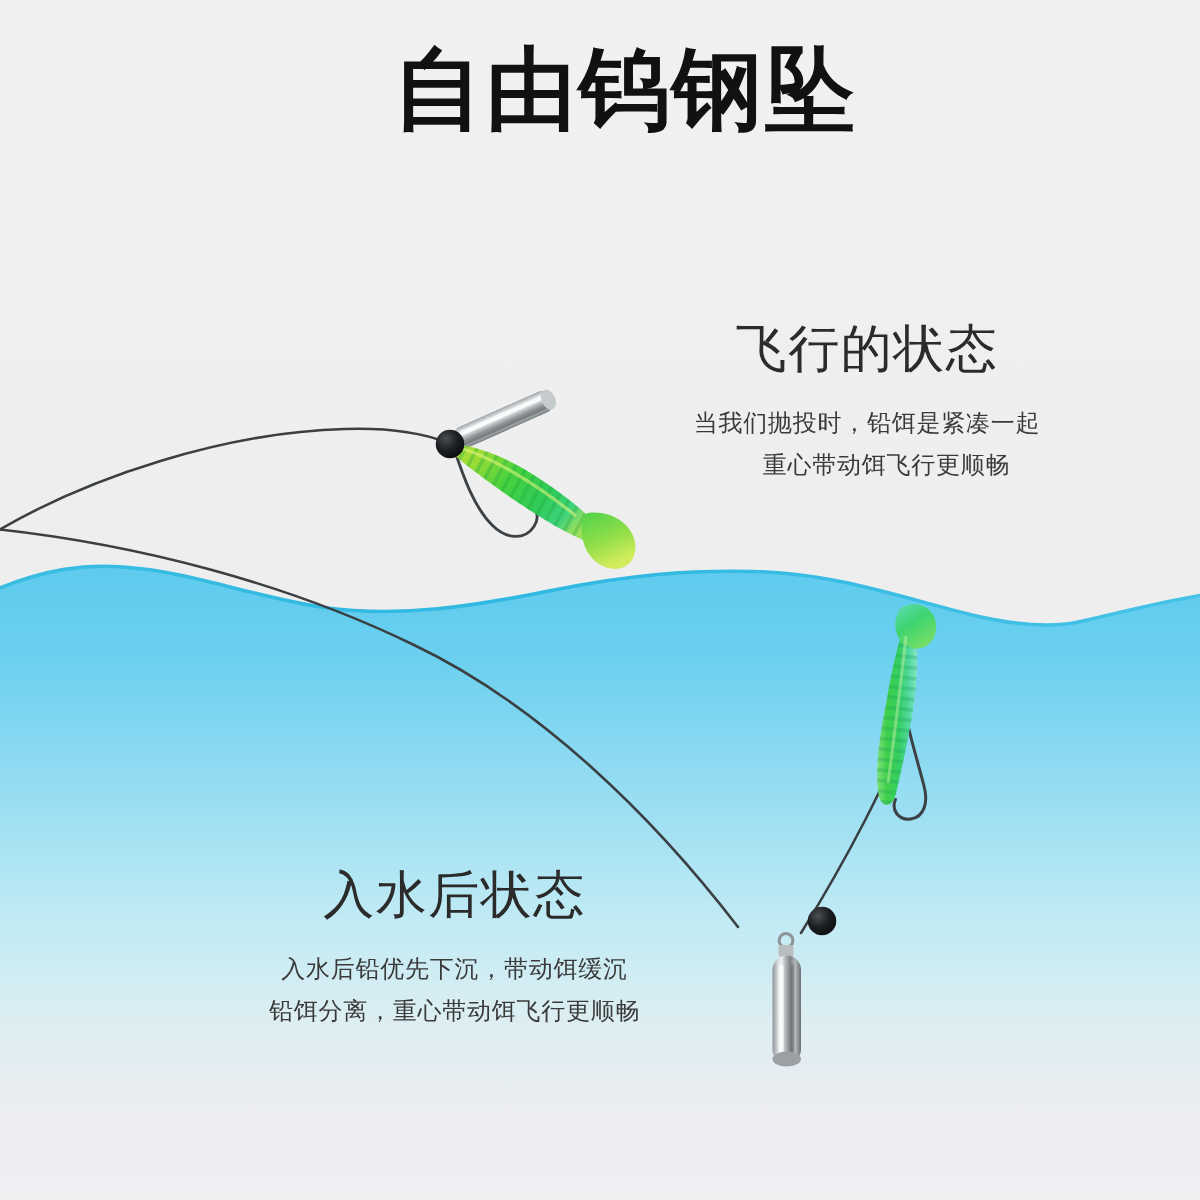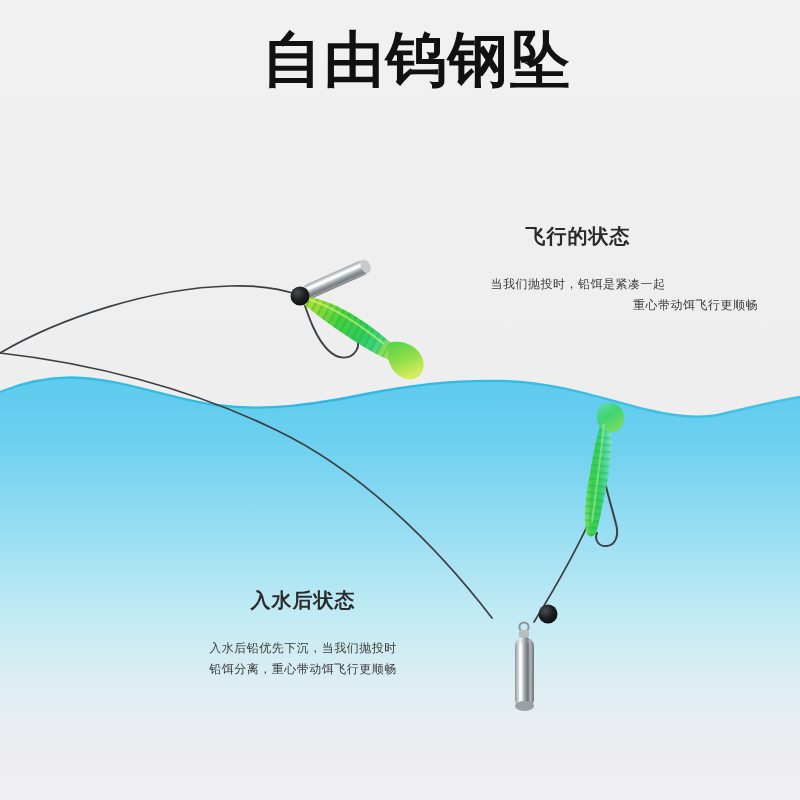--- a/index.html
+++ b/index.html
@@ -80,40 +80,40 @@
     left: 398px;
     top: 212px;
     width: 360px;
   }
   .callout-sink {
     left: 108px;
     top: 576px;
     width: 390px;
   }
   .callout-head {
-    margin: 12px;
-    font-size: 20px;
+    margin: 1px;
+    font-size: 34px;
     line-height: 1.2;
-    font-weight: bold;
+    font-weight: normal;
     letter-spacing: 1px;
     color: #2b2b2b;
   }
   .callout-body {
     margin: 0;
     padding-top: 14px;
-    font-size: 12px;
+    font-size: 16px;
     line-height: 1.78;
     color: #3a3a3a;
     letter-spacing: 0.5px;
   }
   .callout-body .ln {
     display: block;
   }
   .callout-flight .callout-body .ln-1 { text-align: center; }
-  .callout-flight .callout-body .ln-2 { text-align: right; padding-left: 26px; }
+  .callout-flight .callout-body .ln-2 { text-align: center; padding-left: 26px; }
   .callout-sink .callout-body .ln { text-align: center; }
 </style>
 </head>
 <body>
 
 <div id="stage">
 
   <div class="header">
     <h1 class="title">自由钨钢坠</h1>
   </div>
@@ -309,18 +309,18 @@
     <p class="callout-head">飞行的状态</p>
     <p class="callout-body">
       <span class="ln ln-1">当我们抛投时，铅饵是紧凑一起</span>
       <span class="ln ln-2">重心带动饵飞行更顺畅</span>
     </p>
   </div>
 
   <div class="callout callout-sink">
     <p class="callout-head">入水后状态</p>
     <p class="callout-body">
-      <span class="ln ln-1">入水后铅优先下沉，当我们抛投时</span>
+      <span class="ln ln-1">入水后铅优先下沉，带动饵缓沉</span>
       <span class="ln ln-2">铅饵分离，重心带动饵飞行更顺畅</span>
     </p>
   </div>
 
 </div>
 
 </body></html>

